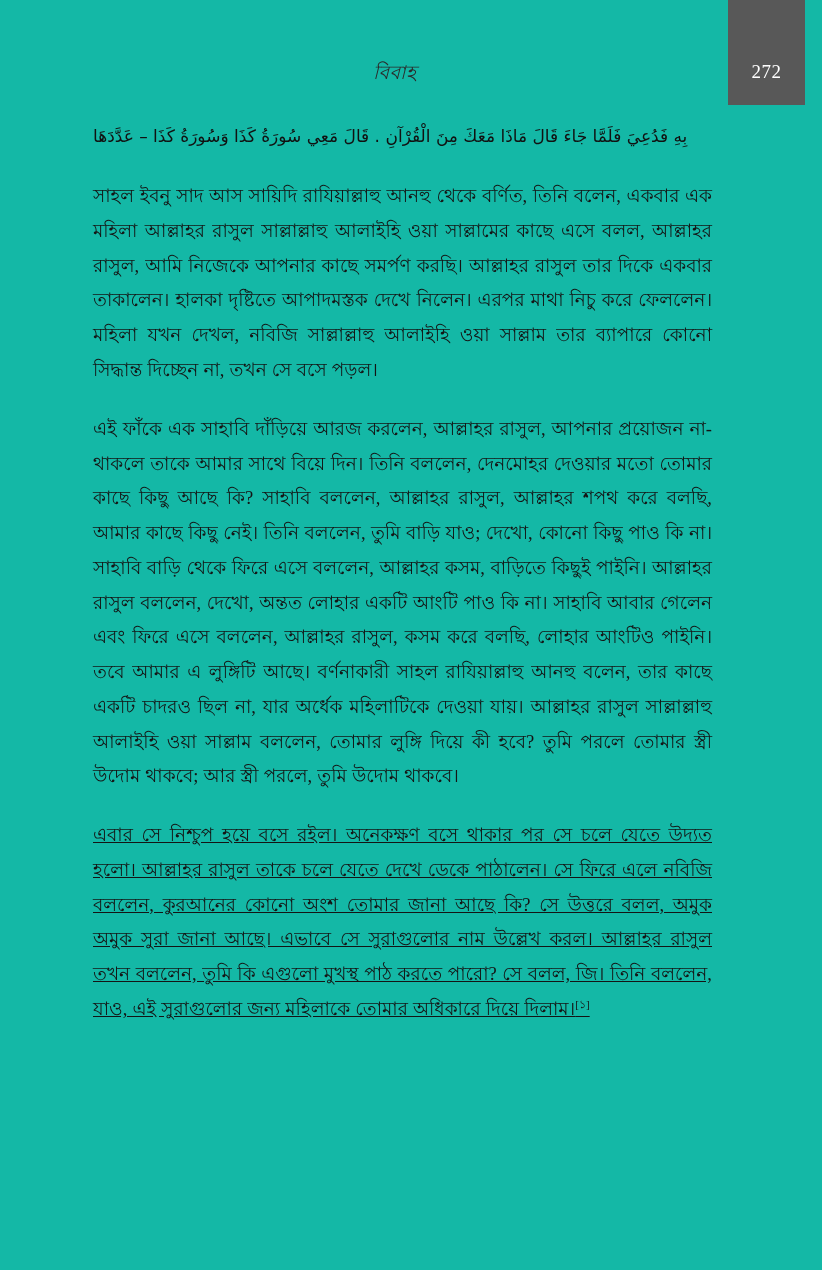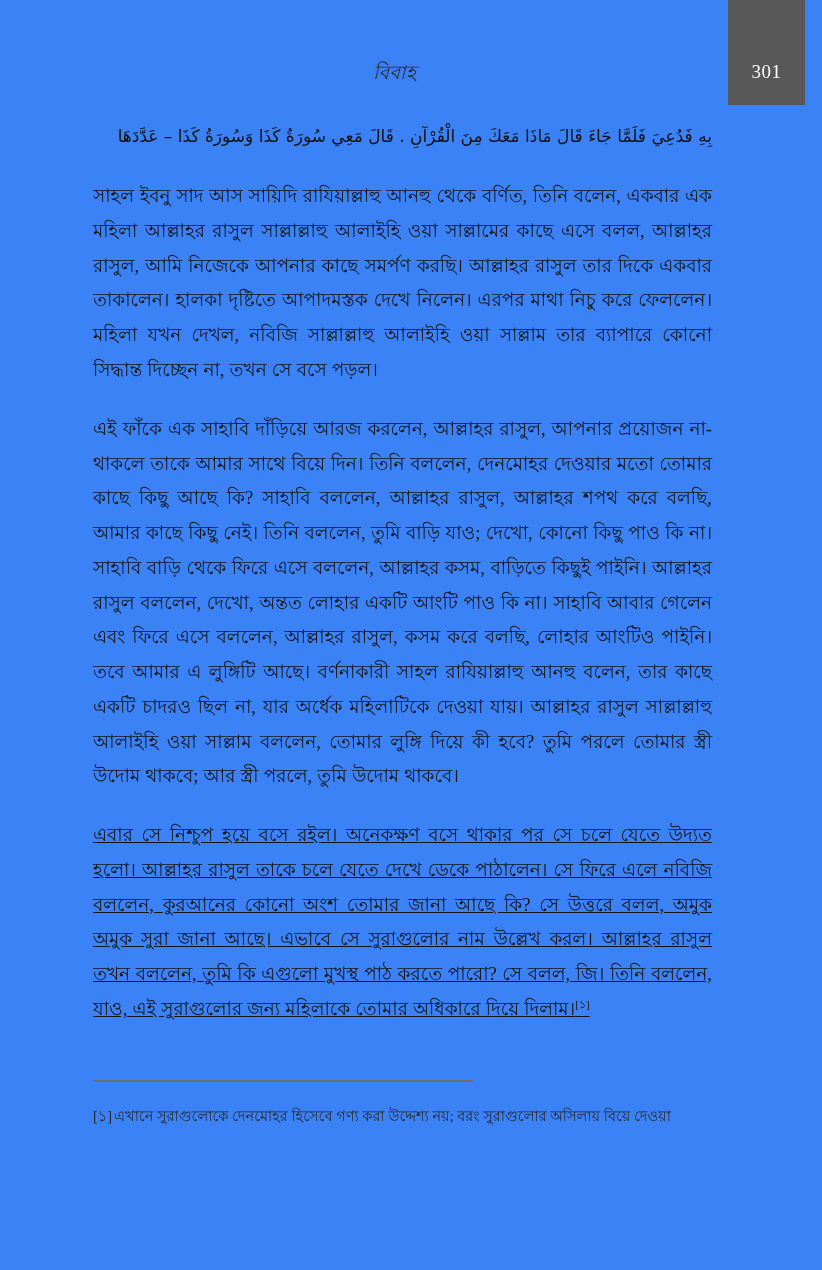--- a/index.html
+++ b/index.html
@@ -6,21 +6,21 @@
   html, body {
     margin: 0;
     padding: 0;
     background: #ffffff;
   }
 
   .page {
     position: relative;
     width: 822px;
     height: 1270px;
-    background: #3b82f6;
+    background: #14b8a6;
     overflow: hidden;
     font-family: "Liberation Serif", "DejaVu Serif", serif;
     color: #1a1a1a;
   }
 
   
   .page-header {
     position: absolute;
     top: 0;
     left: 93px;
@@ -63,21 +63,21 @@
   .content {
     position: absolute;
     left: 93px;
     top: 120px;
     width: 619px;
   }
 
   
   .arabic-block {
     direction: rtl;
-    text-align: right;
+    text-align: left;
     font-family: "DejaVu Sans", "Liberation Sans", sans-serif;
     font-size: 17px;
     line-height: 1.95;
     color: #111111;
     margin-bottom: 26px;
   }
 
   .arabic-line {
     display: block;
     white-space: nowrap;
@@ -134,36 +134,32 @@
 </style>
 </head>
 <body>
 
 <div class="page">
 
   <div class="page-header">
     <div class="header-title">বিবাহ</div>
 
     <div class="page-number-box">
-      <div class="page-number">301</div>
+      <div class="page-number">272</div>
     </div>
   </div>
 
   <div class="content">
 
     <div class="arabic-block">
       <span class="arabic-line">بِهِ فَدُعِيَ فَلَمَّا جَاءَ قَالَ مَاذَا مَعَكَ مِنَ الْقُرْآنِ . قَالَ مَعِي سُورَةُ كَذَا وَسُورَةُ كَذَا – عَدَّدَهَا</span>
     </div>
 
     <p class="para">সাহল ইবনু সাদ আস সায়িদি রাযিয়াল্লাহু আনহু থেকে বর্ণিত, তিনি বলেন, একবার এক মহিলা আল্লাহর রাসুল সাল্লাল্লাহু আলাইহি ওয়া সাল্লামের কাছে এসে বলল, আল্লাহর রাসুল, আমি নিজেকে আপনার কাছে সমর্পণ করছি। আল্লাহর রাসুল তার দিকে একবার তাকালেন। হালকা দৃষ্টিতে আপাদমস্তক দেখে নিলেন। এরপর মাথা নিচু করে ফেললেন। মহিলা যখন দেখল, নবিজি সাল্লাল্লাহু আলাইহি ওয়া সাল্লাম তার ব্যাপারে কোনো সিদ্ধান্ত দিচ্ছেন না, তখন সে বসে পড়ল।</p>
 
     <p class="para">এই ফাঁকে এক সাহাবি দাঁড়িয়ে আরজ করলেন, আল্লাহর রাসুল, আপনার প্রয়োজন না-থাকলে তাকে আমার সাথে বিয়ে দিন। তিনি বললেন, দেনমোহর দেওয়ার মতো তোমার কাছে কিছু আছে কি? সাহাবি বললেন, আল্লাহর রাসুল, আল্লাহর শপথ করে বলছি, আমার কাছে কিছু নেই। তিনি বললেন, তুমি বাড়ি যাও; দেখো, কোনো কিছু পাও কি না। সাহাবি বাড়ি থেকে ফিরে এসে বললেন, আল্লাহর কসম, বাড়িতে কিছুই পাইনি। আল্লাহর রাসুল বললেন, দেখো, অন্তত লোহার একটি আংটি পাও কি না। সাহাবি আবার গেলেন এবং ফিরে এসে বললেন, আল্লাহর রাসুল, কসম করে বলছি, লোহার আংটিও পাইনি। তবে আমার এ লুঙ্গিটি আছে। বর্ণনাকারী সাহল রাযিয়াল্লাহু আনহু বলেন, তার কাছে একটি চাদরও ছিল না, যার অর্ধেক মহিলাটিকে দেওয়া যায়। আল্লাহর রাসুল সাল্লাল্লাহু আলাইহি ওয়া সাল্লাম বললেন, তোমার লুঙ্গি দিয়ে কী হবে? তুমি পরলে তোমার স্ত্রী উদোম থাকবে; আর স্ত্রী পরলে, তুমি উদোম থাকবে।</p>
 
     <p class="para"><span>এবার সে নিশ্চুপ হয়ে বসে রইল। অনেকক্ষণ বসে থাকার পর সে চলে যেতে উদ্যত হলো। আল্লাহর রাসুল তাকে চলে যেতে দেখে ডেকে পাঠালেন। সে ফিরে এলে নবিজি বললেন, কুরআনের কোনো অংশ তোমার জানা আছে কি? সে উত্তরে বলল, অমুক অমুক সুরা জানা আছে। এভাবে সে সুরাগুলোর নাম উল্লেখ করল। আল্লাহর রাসুল তখন বললেন, তুমি কি এগুলো মুখস্থ পাঠ করতে পারো? সে বলল, জি। তিনি বললেন, যাও, এই সুরাগুলোর জন্য মহিলাকে তোমার  অধিকারে দিয়ে দিলাম।</span><span class="footnote-ref">[১]</span></p>
 
   </div>
 
-  <div class="footnote-zone">
-    <div class="footnote-rule"></div>
-    <p class="footnote-text"><span class="footnote-marker">[১]</span><span>এখানে সুরাগুলোকে দেনমোহর হিসেবে গণ্য করা উদ্দেশ্য নয়; বরং সুরাগুলোর অসিলায় বিয়ে দেওয়া</span></p>
-  </div>
 
 </div>
 
 </body></html>

